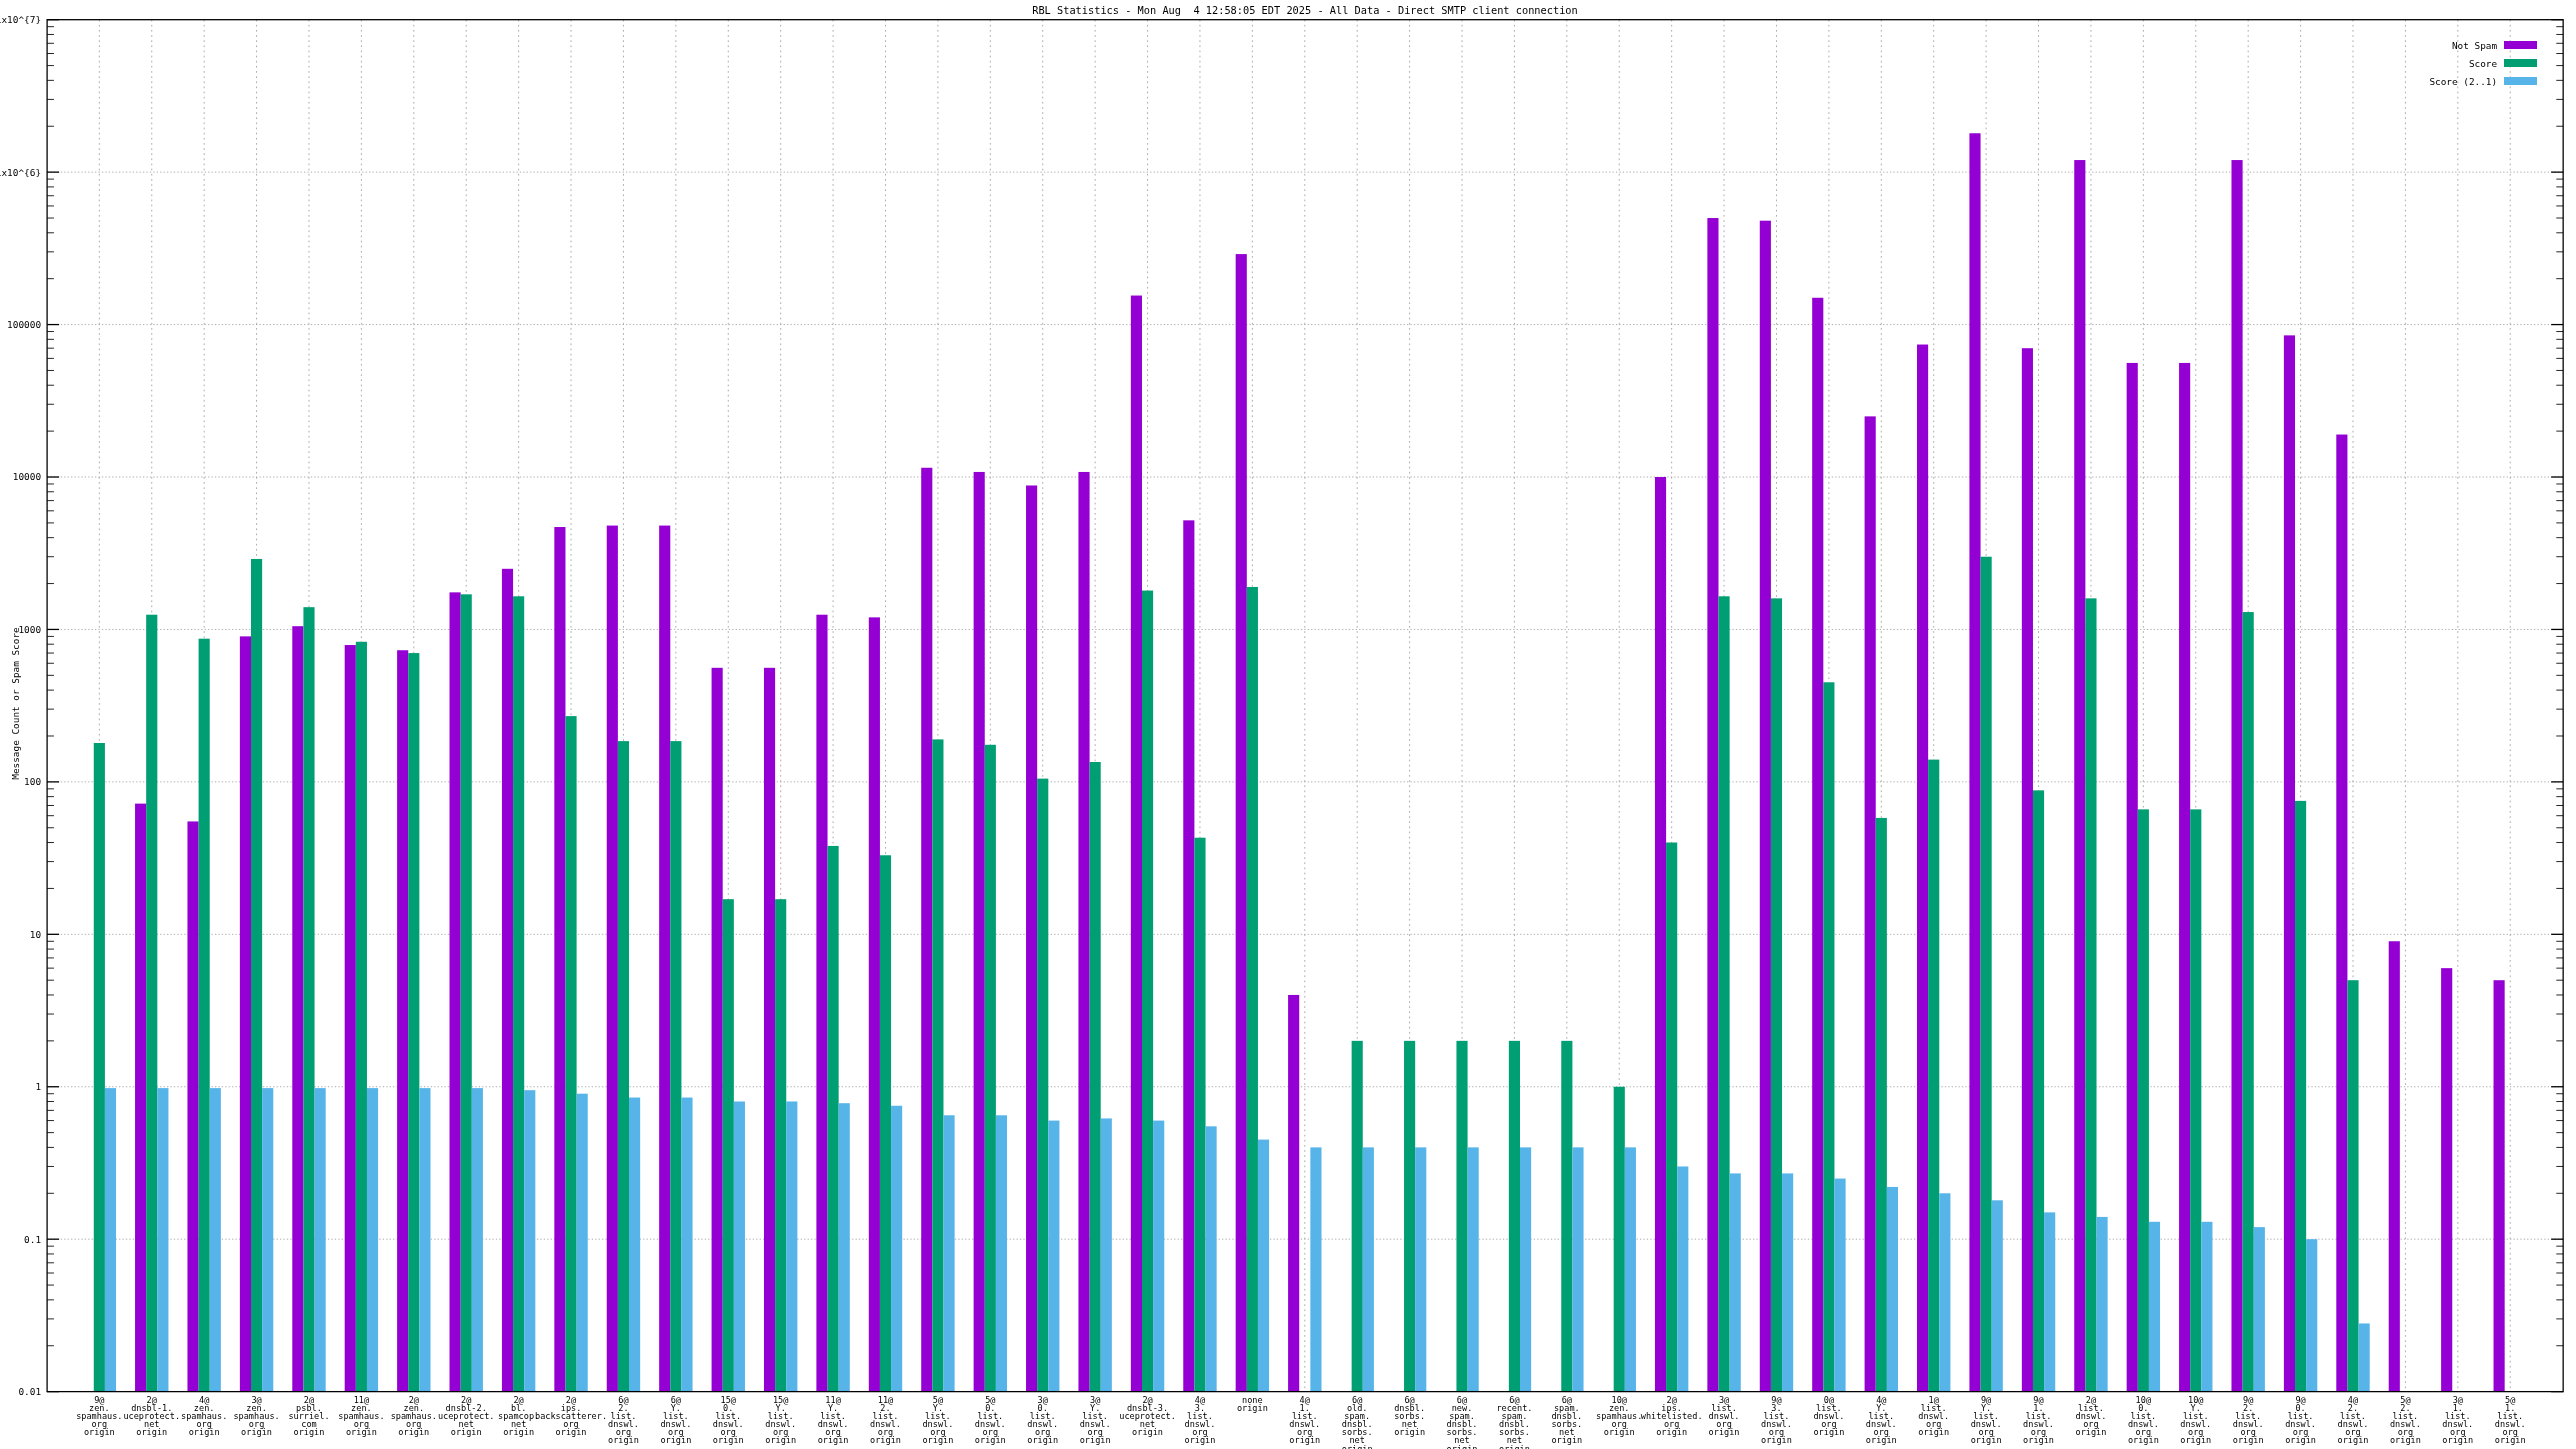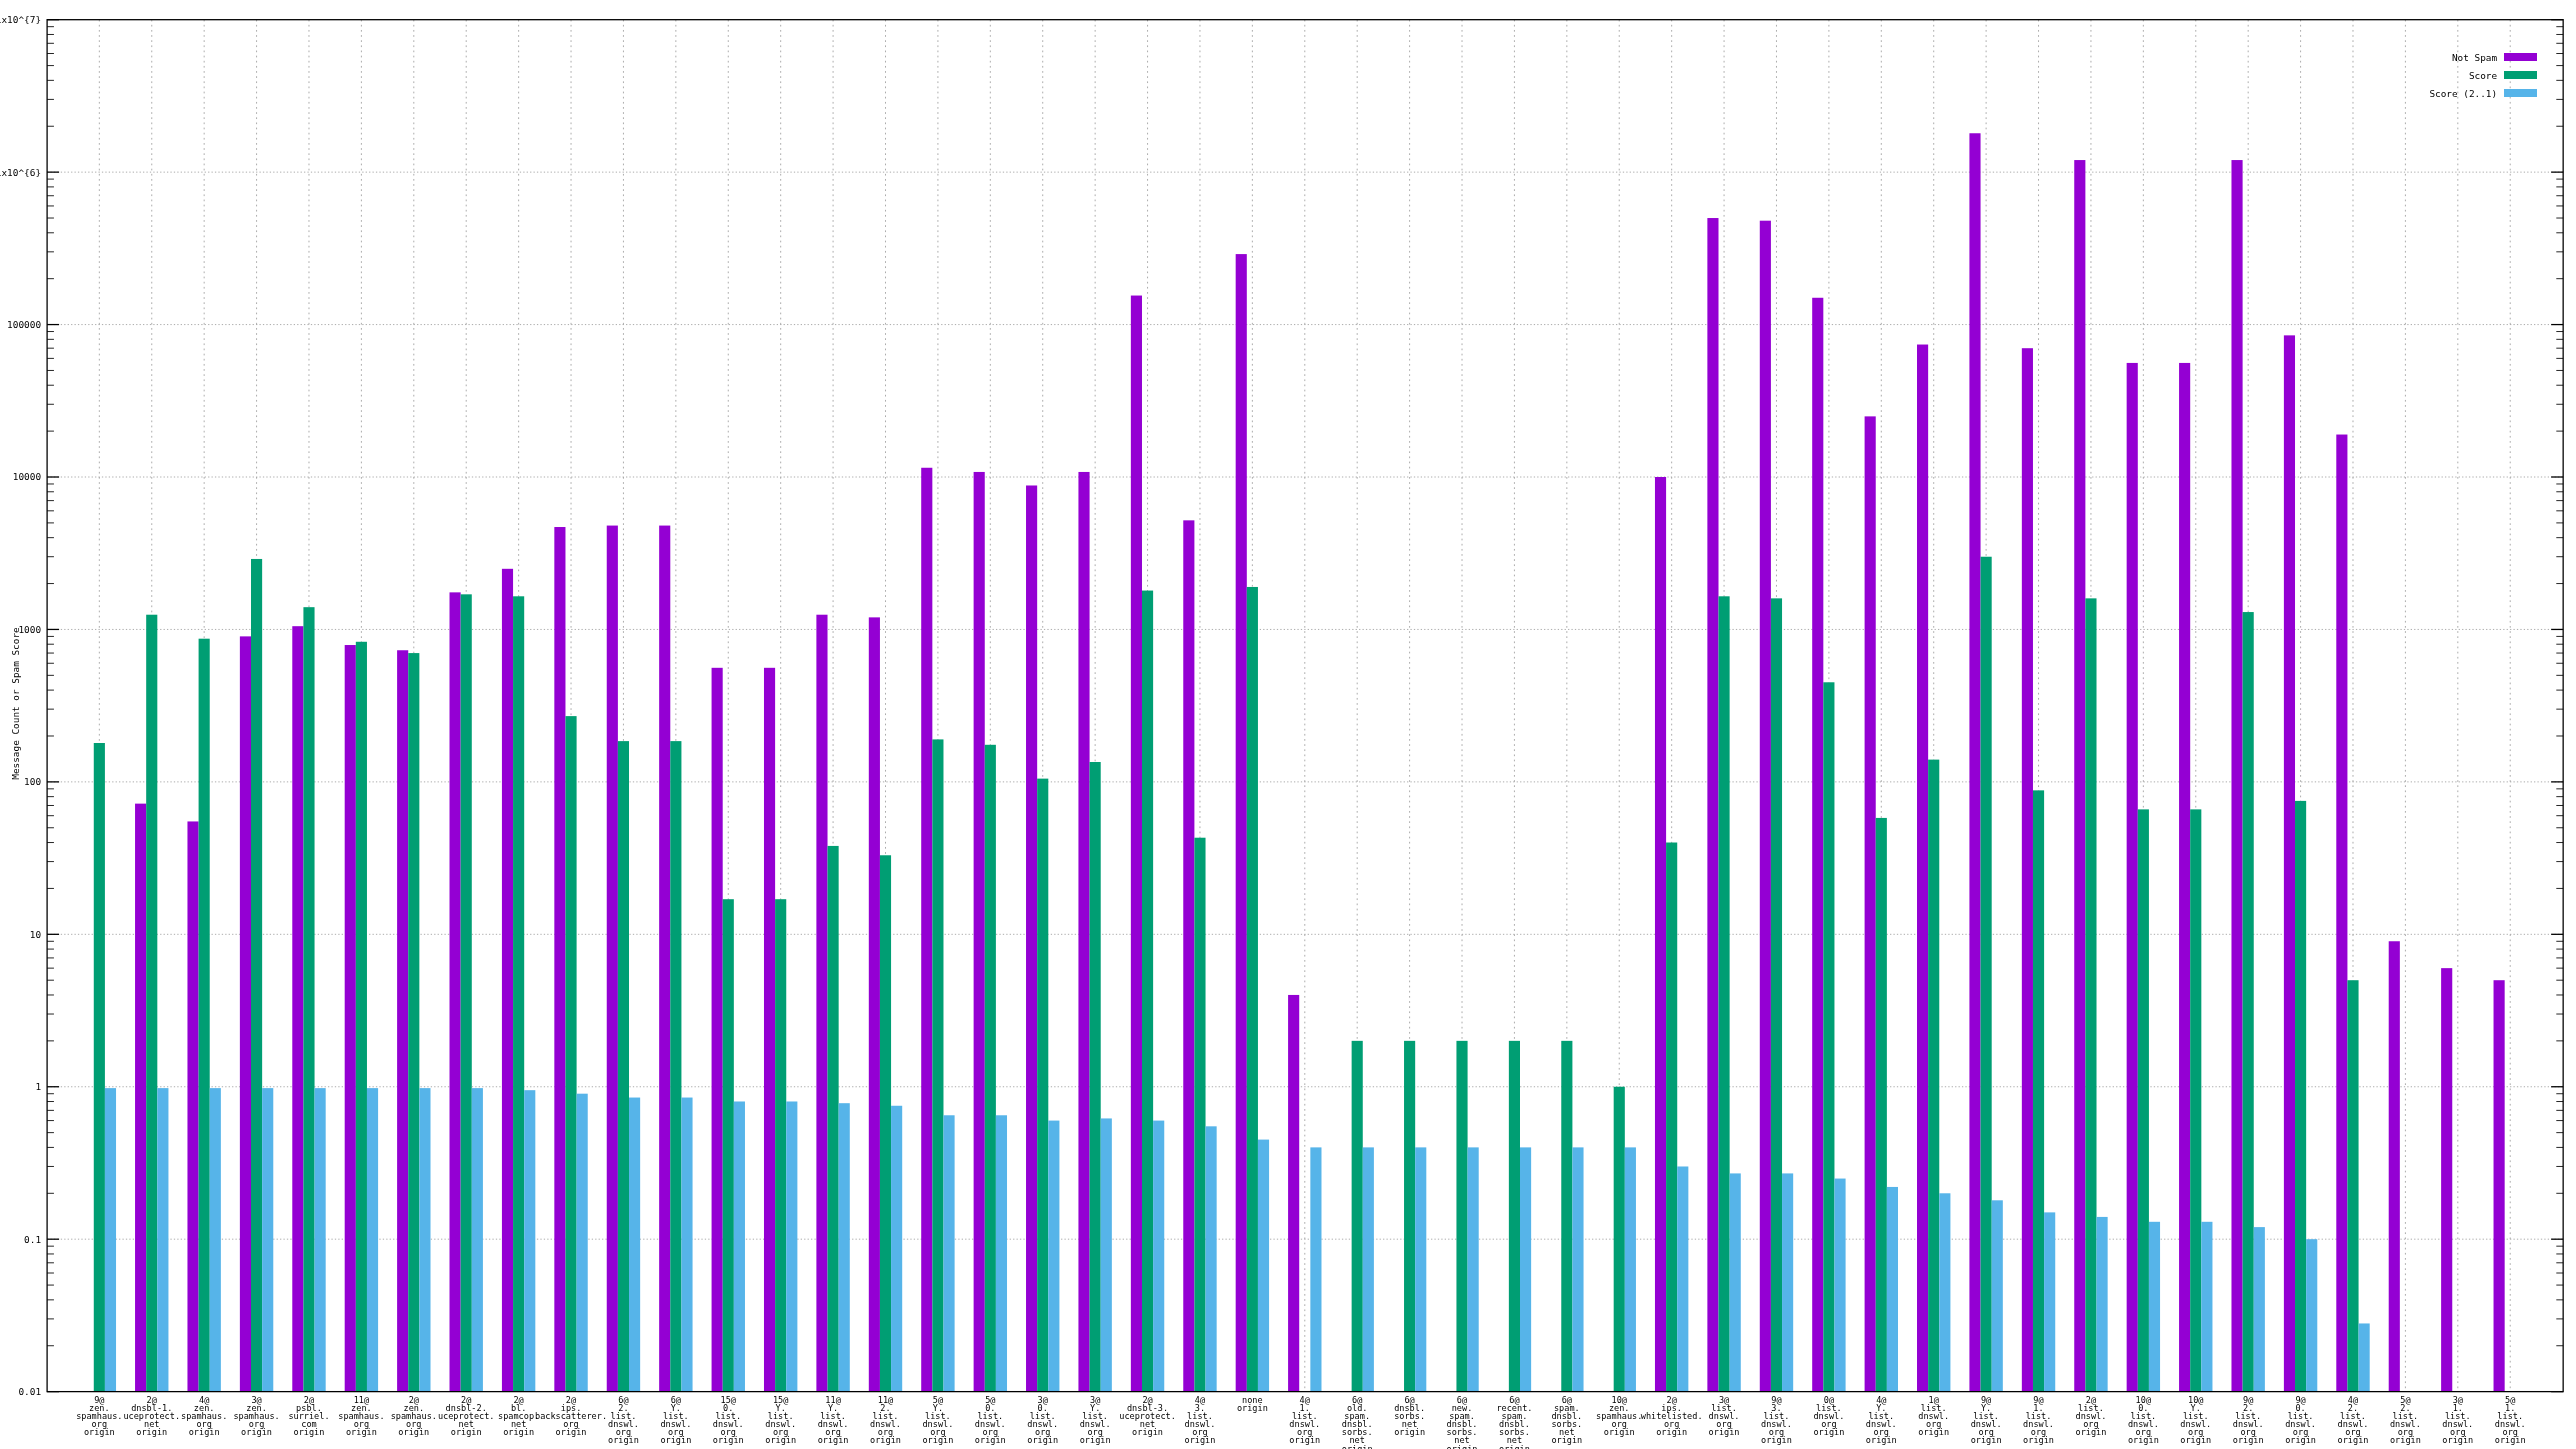--- a/index.html
+++ b/index.html
@@ -15,21 +15,21 @@
   .chart svg text{font-family:"DejaVu Sans Mono", monospace;fill:#000;}
   .title{
     position:absolute;left:47px;top:4.3px;width:2516px;
     text-align:center;font-size:10.3px;white-space:pre;
   }
   .ylabel{
     position:absolute;left:-113px;top:698px;width:257px;
     text-align:center;font-size:9.4px;
     transform:rotate(-90deg);
   }
-  .legend{position:absolute;top:48px;right:39px;}
+  .legend{position:absolute;top:36px;right:39px;}
   .legend-row{
     display:flex;align-items:center;justify-content:flex-end;
     height:18px;font-size:9.4px;
   }
   .legend-label{margin-right:6.9px;white-space:pre;}
   .legend-swatch{width:33px;height:7.7px;display:inline-block;}
 </style>
 </head>
 <body>
 
@@ -659,20 +659,21 @@
         <text x="2870" y="1676" text-anchor="middle" font-size="10">org</text>
         <text x="2870" y="1685.5" text-anchor="middle" font-size="10">origin</text>
         <text x="2931.2000000000003" y="1638" text-anchor="middle" font-size="10">5@</text>
         <text x="2931.2000000000003" y="1647.5" text-anchor="middle" font-size="10">1.</text>
         <text x="2931.2000000000003" y="1657" text-anchor="middle" font-size="10">list.</text>
         <text x="2931.2000000000003" y="1666.5" text-anchor="middle" font-size="10">dnswl.</text>
         <text x="2931.2000000000003" y="1676" text-anchor="middle" font-size="10">org</text>
         <text x="2931.2000000000003" y="1685.5" text-anchor="middle" font-size="10">origin</text>
       </g>
     </svg>
+  <div class="title">RBL Statistics - Mon Aug  4 12:58:05 EDT 2025 - All Data - Direct SMTP client connection</div>
   <div class="ylabel">Message Count or Spam Score</div>
   <div class="legend">
     <div class="legend-row">
       <span class="legend-label">Not Spam</span>
       <span class="legend-swatch" style="background: rgb(148, 0, 211);"></span>
     </div>
     <div class="legend-row">
       <span class="legend-label">Score</span>
       <span class="legend-swatch" style="background: rgb(0, 158, 115);"></span>
     </div>

